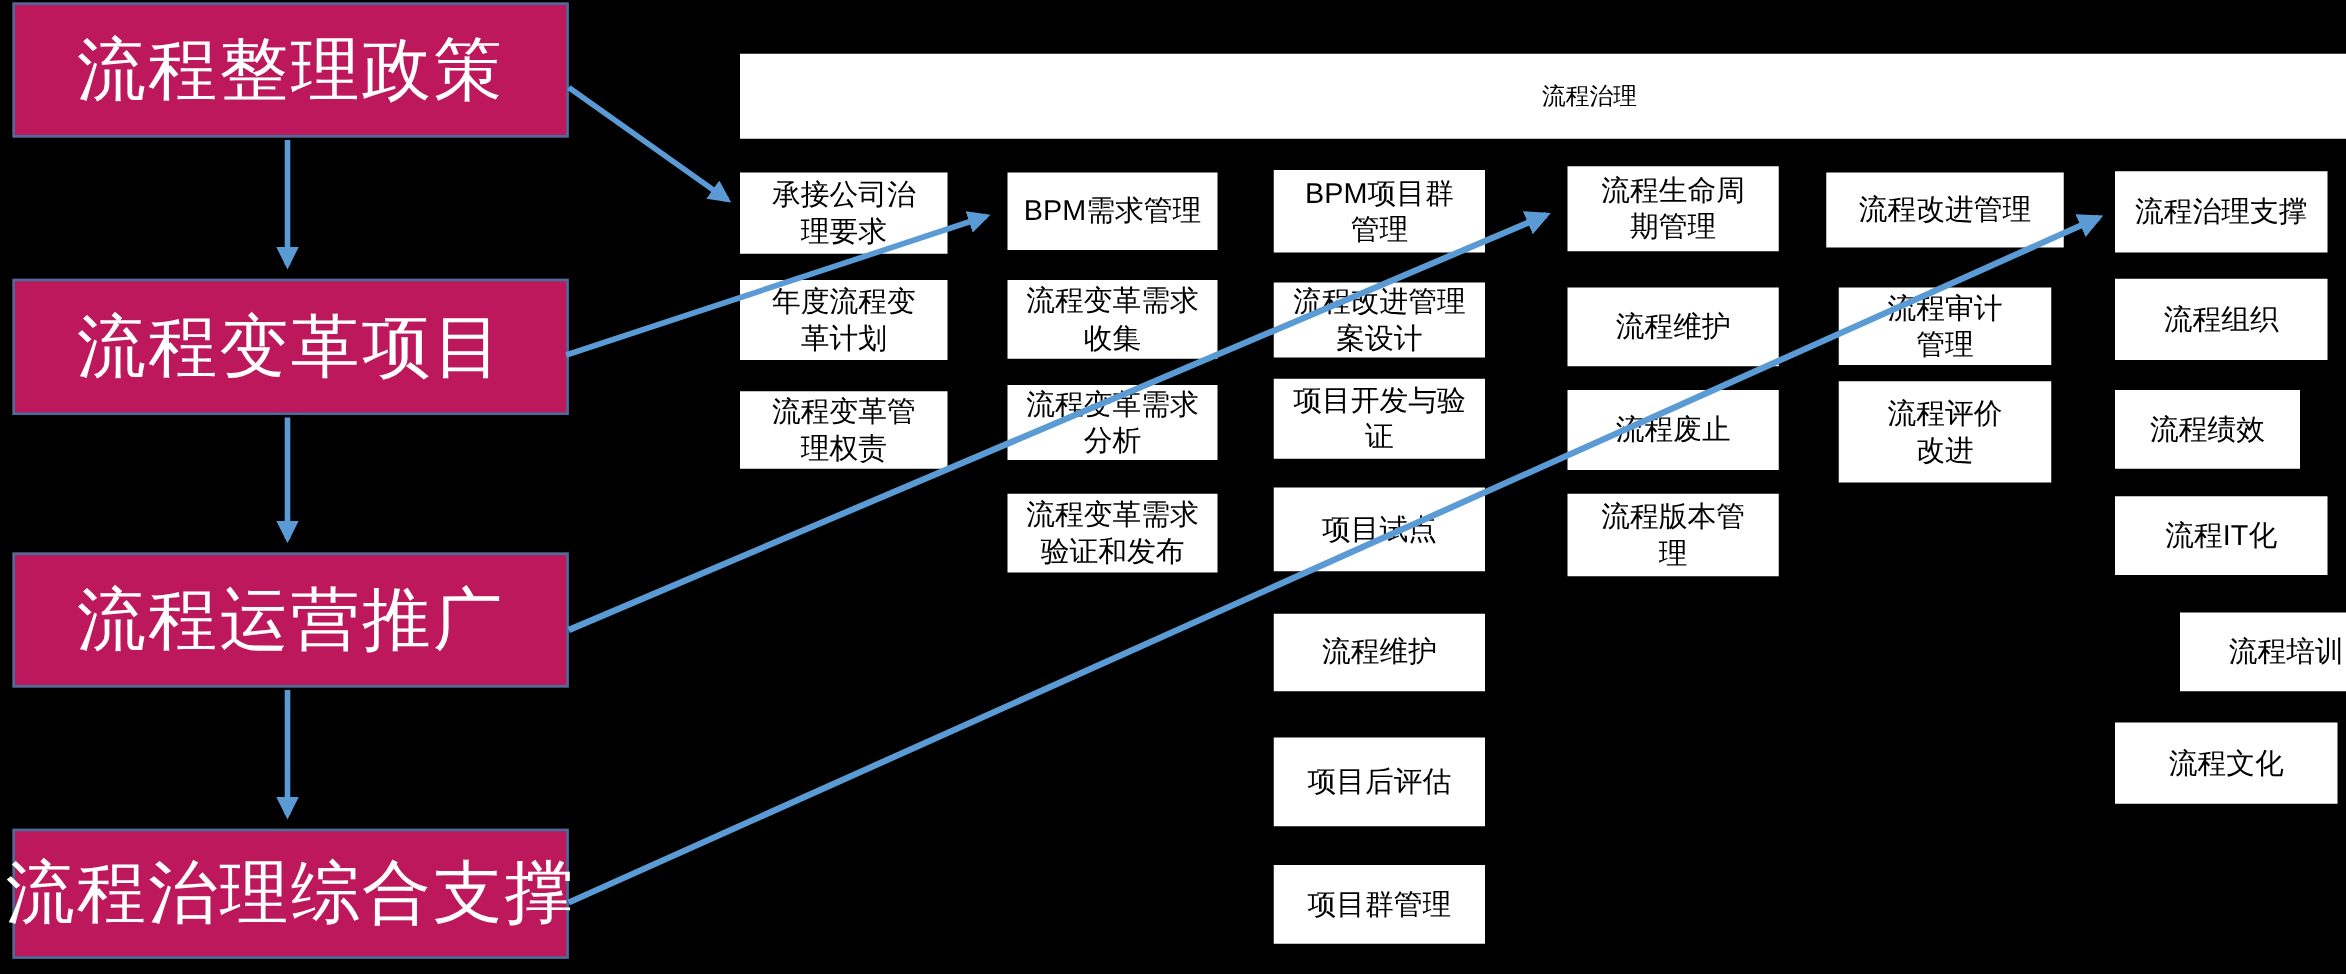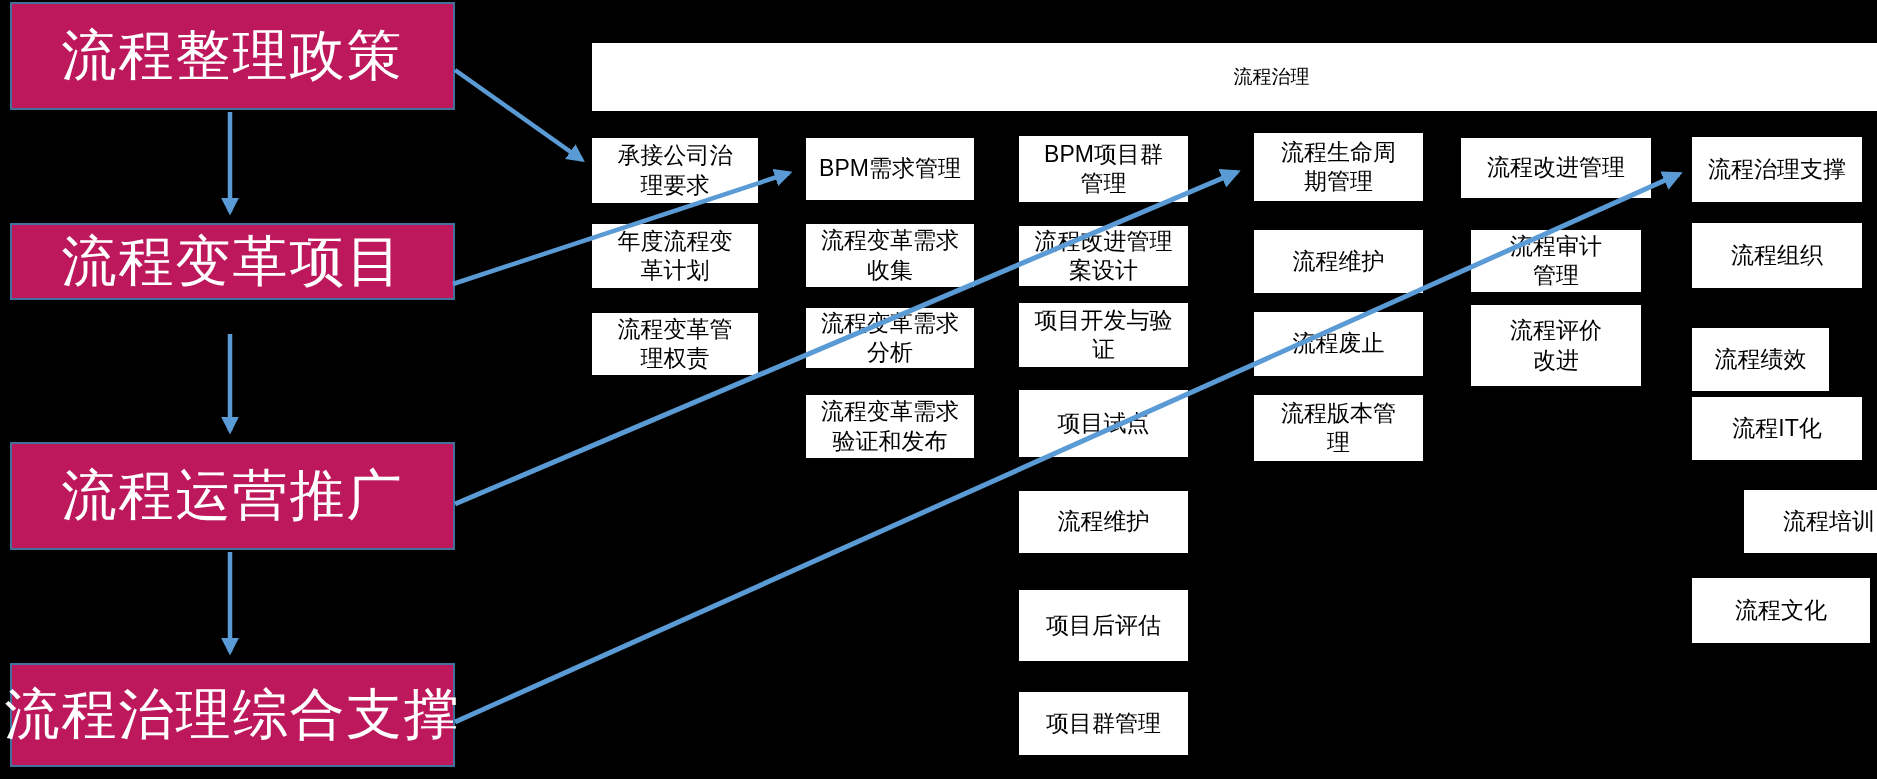--- a/index.html
+++ b/index.html
@@ -40,21 +40,21 @@
   }
   .overlay{
     position:absolute;left:0;top:0;z-index:5;
     pointer-events:none;
   }
 </style>
 </head>
 <body>
 
 <div class="stage" style="top:2px;height:108px">流程整理政策</div>
-<div class="stage" style="top:223px;height:77px">流程变革项目</div>
+<div class="stage" style="top:223px;height:109px">流程变革项目</div>
 <div class="stage" style="top:442px;height:108px">流程运营推广</div>
 <div class="stage" style="top:663px;height:104px">流程治理综合支撑</div>
 
 <div class="hdr" style="left:592px;top:43px;width:1265px;height:68px">流程治理</div>
 
 <div class="gb" style="left:592px;top:138px;width:166px;height:65px">承接公司治
 理要求</div>
 <div class="gb" style="left:592px;top:224px;width:166px;height:64px">年度流程变
 革计划</div>
 <div class="gb" style="left:592px;top:313px;width:166px;height:62px">流程变革管
@@ -87,21 +87,21 @@
 理</div>
 
 <div class="gb" style="left:1461px;top:138px;width:190px;height:60px">流程改进管理</div>
 <div class="gb" style="left:1471px;top:230px;width:170px;height:62px">流程审计
 管理</div>
 <div class="gb" style="left:1471px;top:305px;width:170px;height:81px">流程评价
 改进</div>
 
 <div class="gb" style="left:1692px;top:137px;width:170px;height:65px">流程治理支撑</div>
 <div class="gb" style="left:1692px;top:223px;width:170px;height:65px">流程组织</div>
-<div class="gb" style="left:1692px;top:328px;width:137px;height:63px">流程绩效</div>
+<div class="gb" style="left:1692px;top:312px;width:148px;height:63px">流程绩效</div>
 <div class="gb" style="left:1692px;top:397px;width:170px;height:63px">流程IT化</div>
 <div class="gb" style="left:1744px;top:490px;width:170px;height:63px">流程培训</div>
 <div class="gb" style="left:1692px;top:578px;width:178px;height:65px">流程文化</div>
 
 <svg class="overlay" width="1877" height="779" viewBox="0 0 1877 779">
   <defs>
     <marker id="ah" markerWidth="4" markerHeight="4" refX="3.2" refY="2" orient="auto" markerUnits="strokeWidth">
       <path d="M0,0 L4,2 L0,4 z" fill="#5B9BD5"></path>
     </marker>
   </defs>

